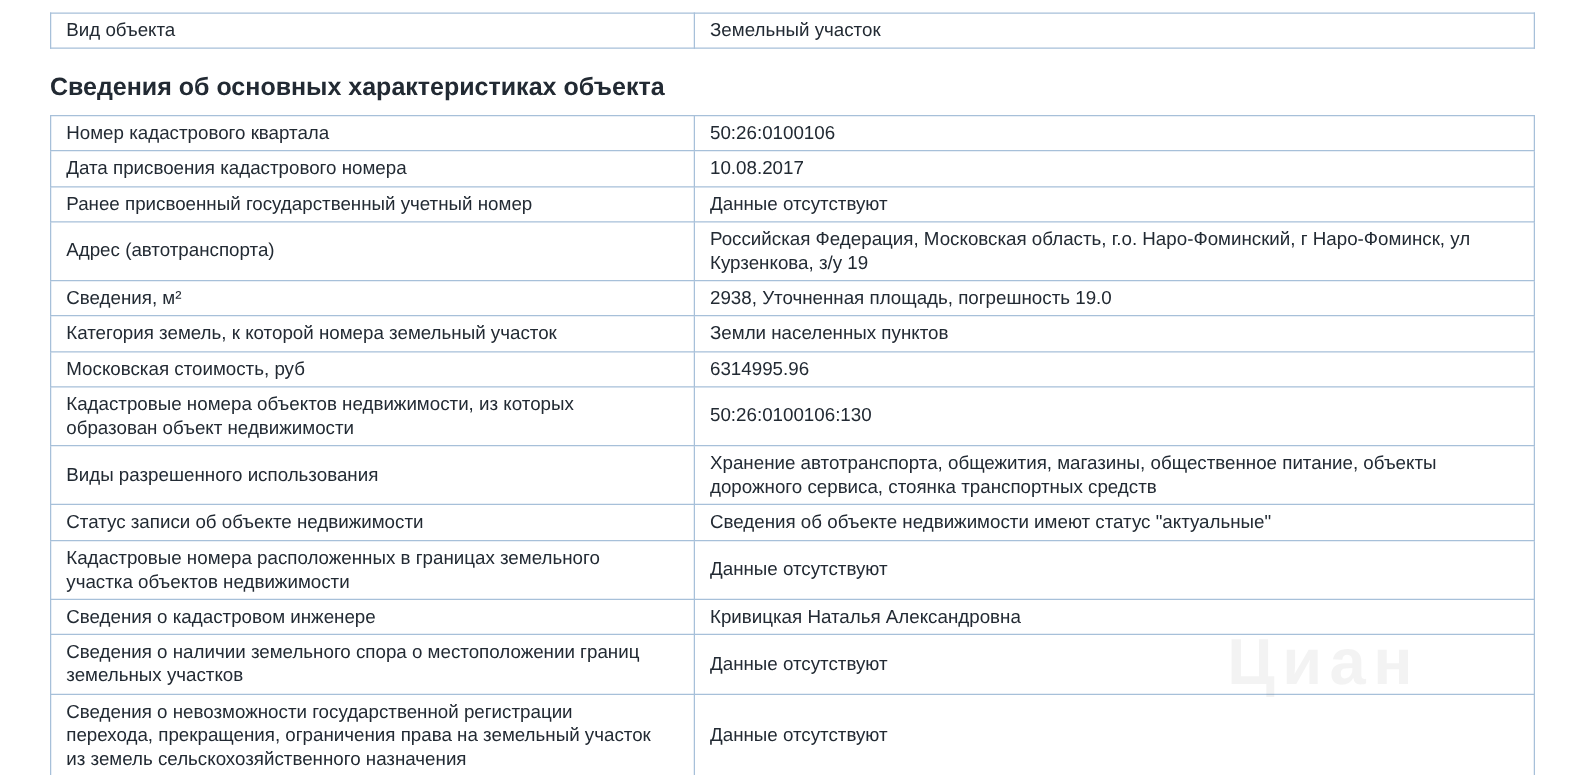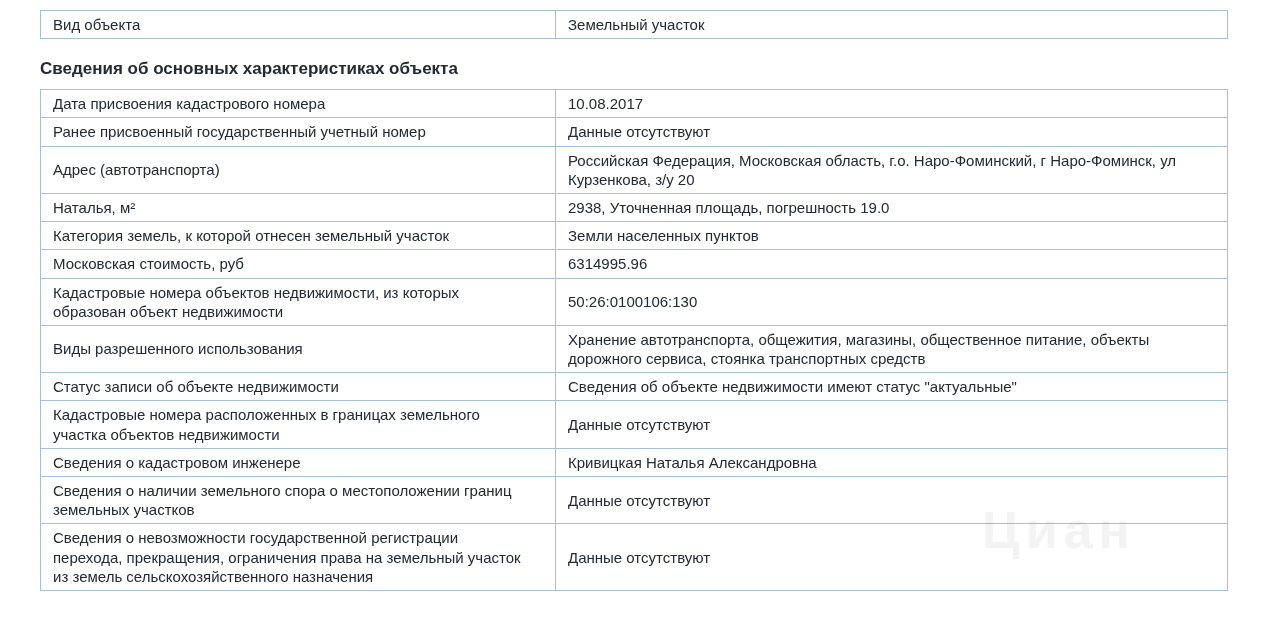--- a/index.html
+++ b/index.html
@@ -29,21 +29,21 @@
     line-height: 1.28;
     color: #222a33;
     padding: 4px 25px 4px 12px;
     vertical-align: middle;
     word-wrap: break-word;
   }
   td.label-cell { width: 515px; }
   td.value-cell { width: 672px; margin-top: 43px; }
   .section-heading {
     margin: 20px 0 10px 40px;
-    font-size: 17px;
+    font-size: 20px;
     font-weight: bold;
     color: #222a33;
   }
   .watermark {
     position: absolute;
     right: 135px;
     bottom: 60px;
     font-size: 52px;
     font-weight: bold;
     letter-spacing: 6px;
@@ -64,37 +64,41 @@
           <td class="value-cell">Земельный участок</td>
         </tr>
       </tbody>
   </table>
 
   <div class="section-heading">Сведения об основных характеристиках объекта</div>
 
   <table class="info-table">
     <tbody>
         <tr>
+          <td class="label-cell">Номер кадастрового квартала</td>
+          <td class="value-cell">50:26:0100106</td>
+        </tr>
+        <tr>
           <td class="label-cell">Дата присвоения кадастрового номера</td>
           <td class="value-cell">10.08.2017</td>
         </tr>
         <tr>
           <td class="label-cell">Ранее присвоенный государственный учетный номер</td>
           <td class="value-cell">Данные отсутствуют</td>
         </tr>
         <tr>
           <td class="label-cell">Адрес (автотранспорта)</td>
-          <td class="value-cell">Российская Федерация, Московская область, г.о. Наро-Фоминский, г Наро-Фоминск, ул Курзенкова, з/у 20</td>
+          <td class="value-cell">Российская Федерация, Московская область, г.о. Наро-Фоминский, г Наро-Фоминск, ул Курзенкова, з/у 19</td>
         </tr>
         <tr>
-          <td class="label-cell">Наталья, м²</td>
+          <td class="label-cell">Сведения, м²</td>
           <td class="value-cell">2938, Уточненная площадь, погрешность 19.0</td>
         </tr>
         <tr>
-          <td class="label-cell">Категория земель, к которой отнесен земельный участок</td>
+          <td class="label-cell">Категория земель, к которой номера земельный участок</td>
           <td class="value-cell">Земли населенных пунктов</td>
         </tr>
         <tr>
           <td class="label-cell">Московская стоимость, руб</td>
           <td class="value-cell">6314995.96</td>
         </tr>
         <tr>
           <td class="label-cell">Кадастровые номера объектов недвижимости, из которых образован объект недвижимости</td>
           <td class="value-cell">50:26:0100106:130</td>
         </tr>

